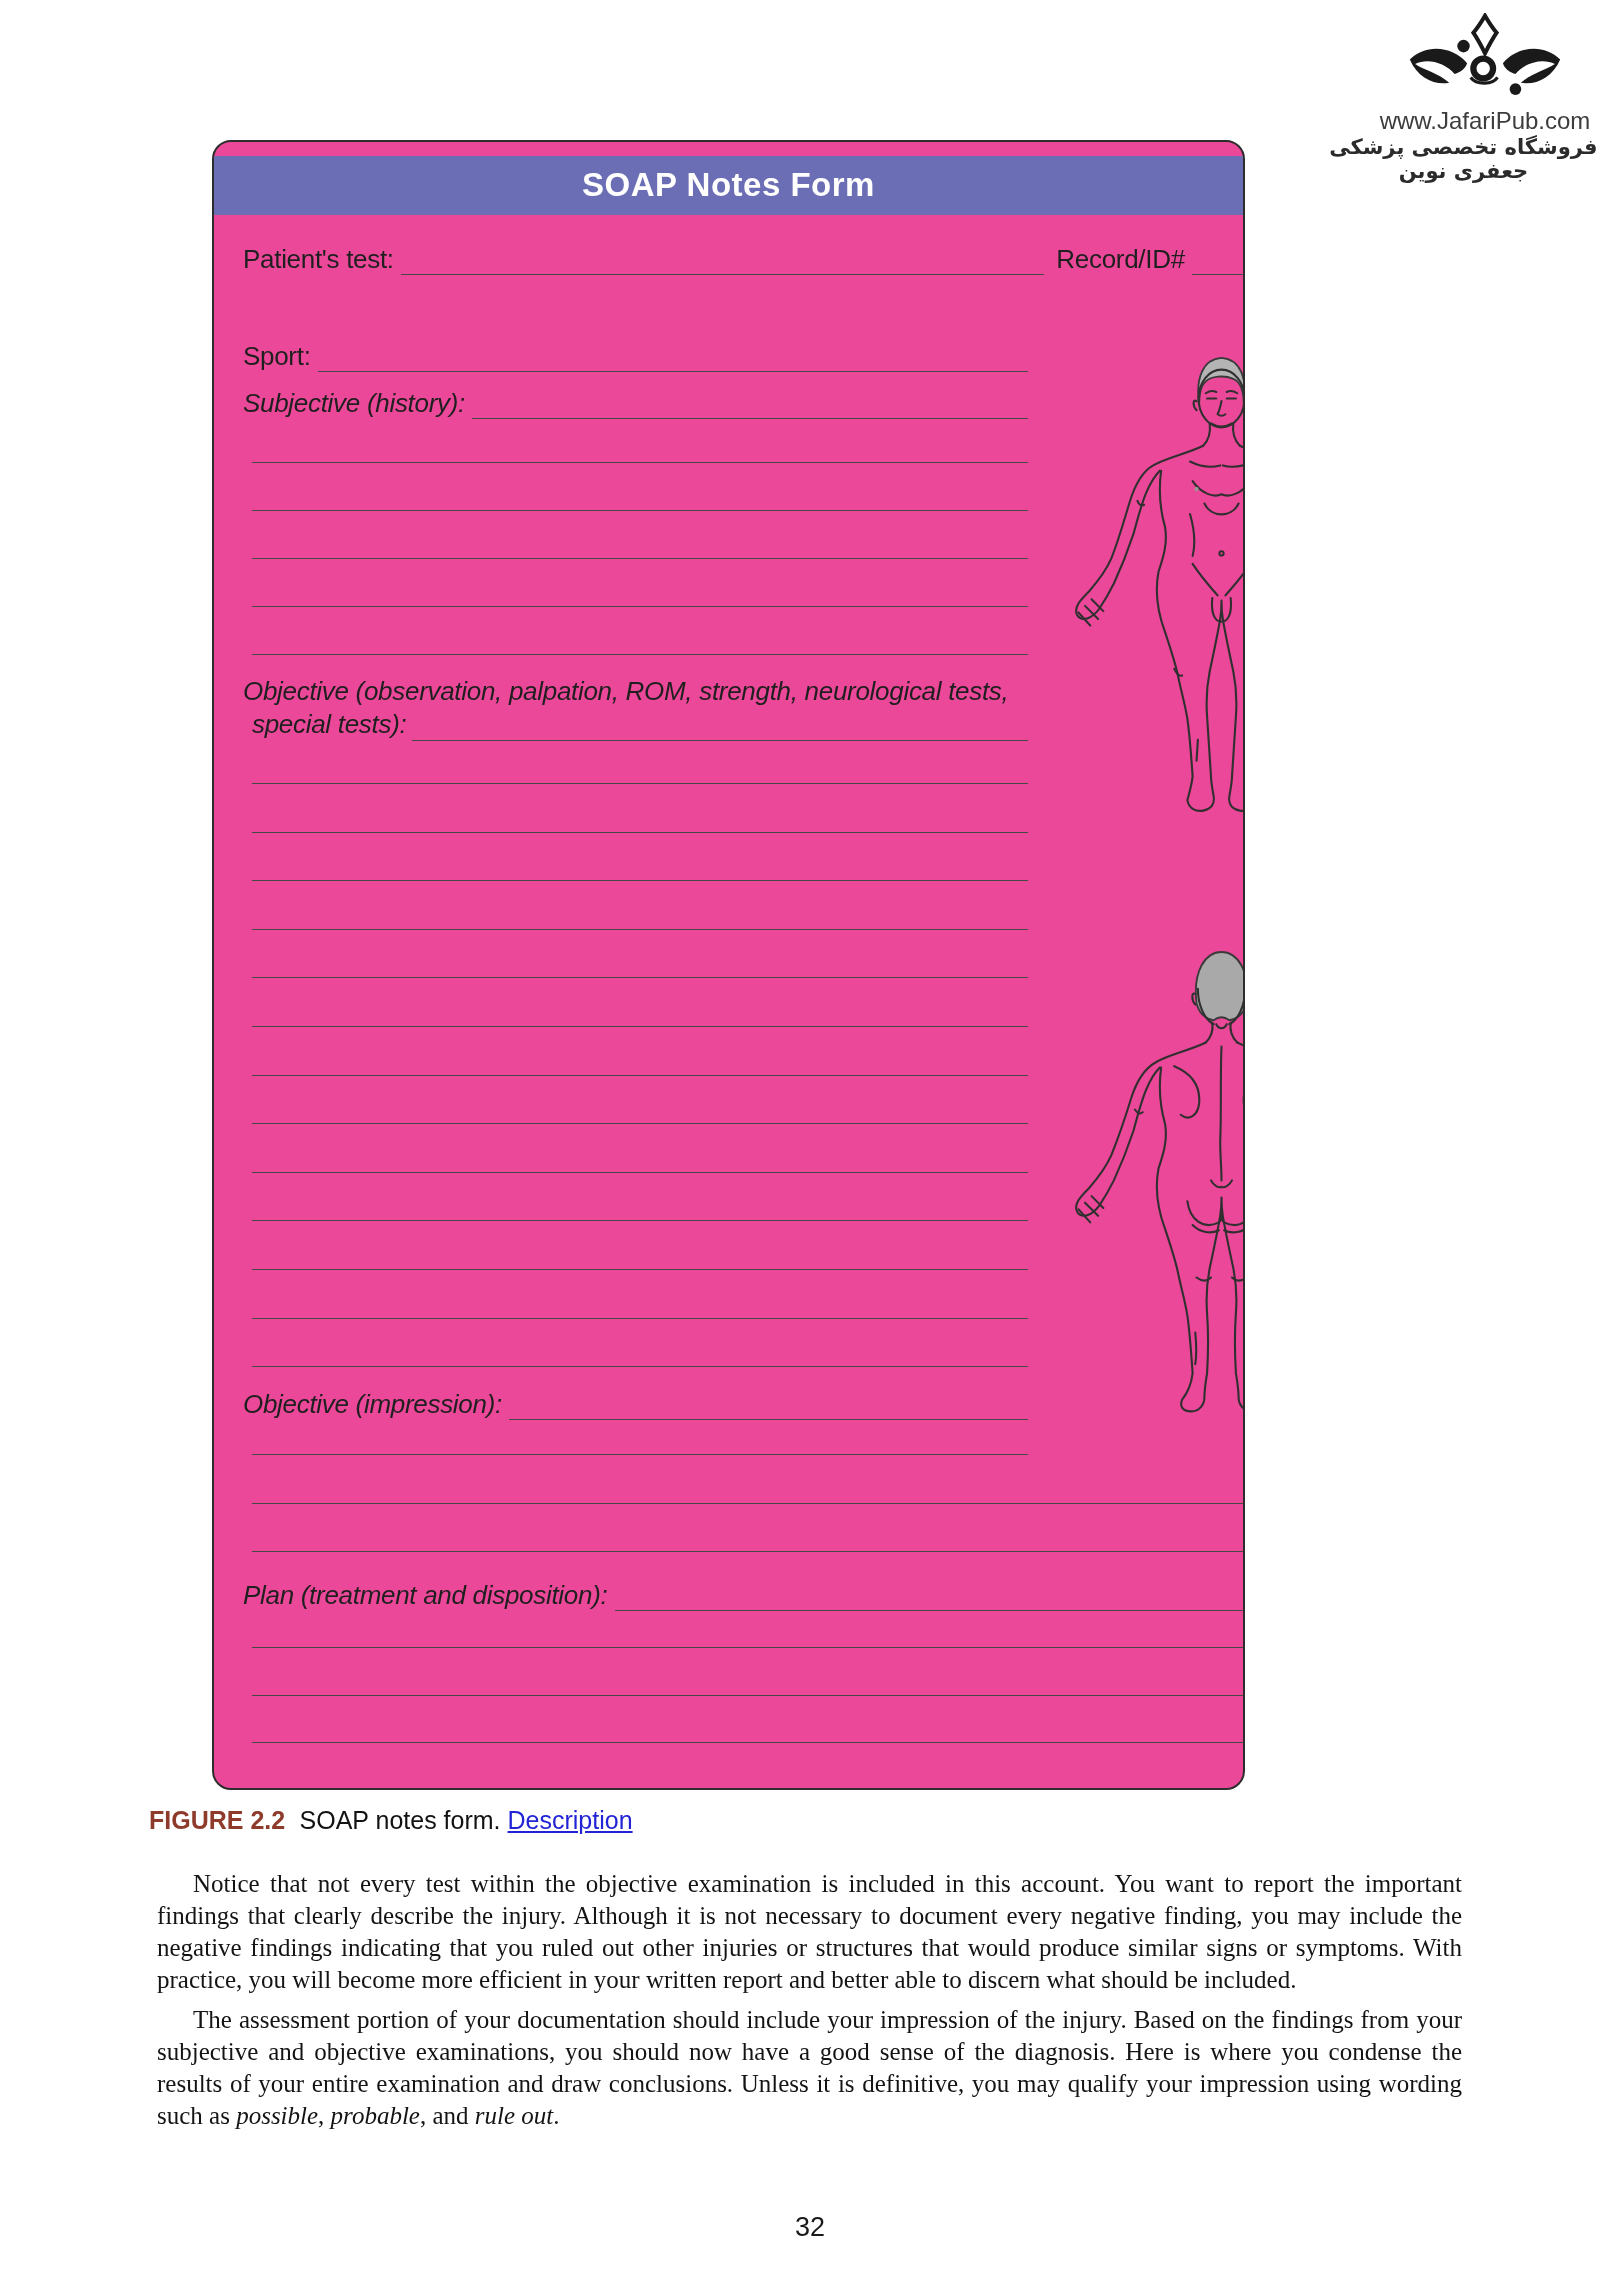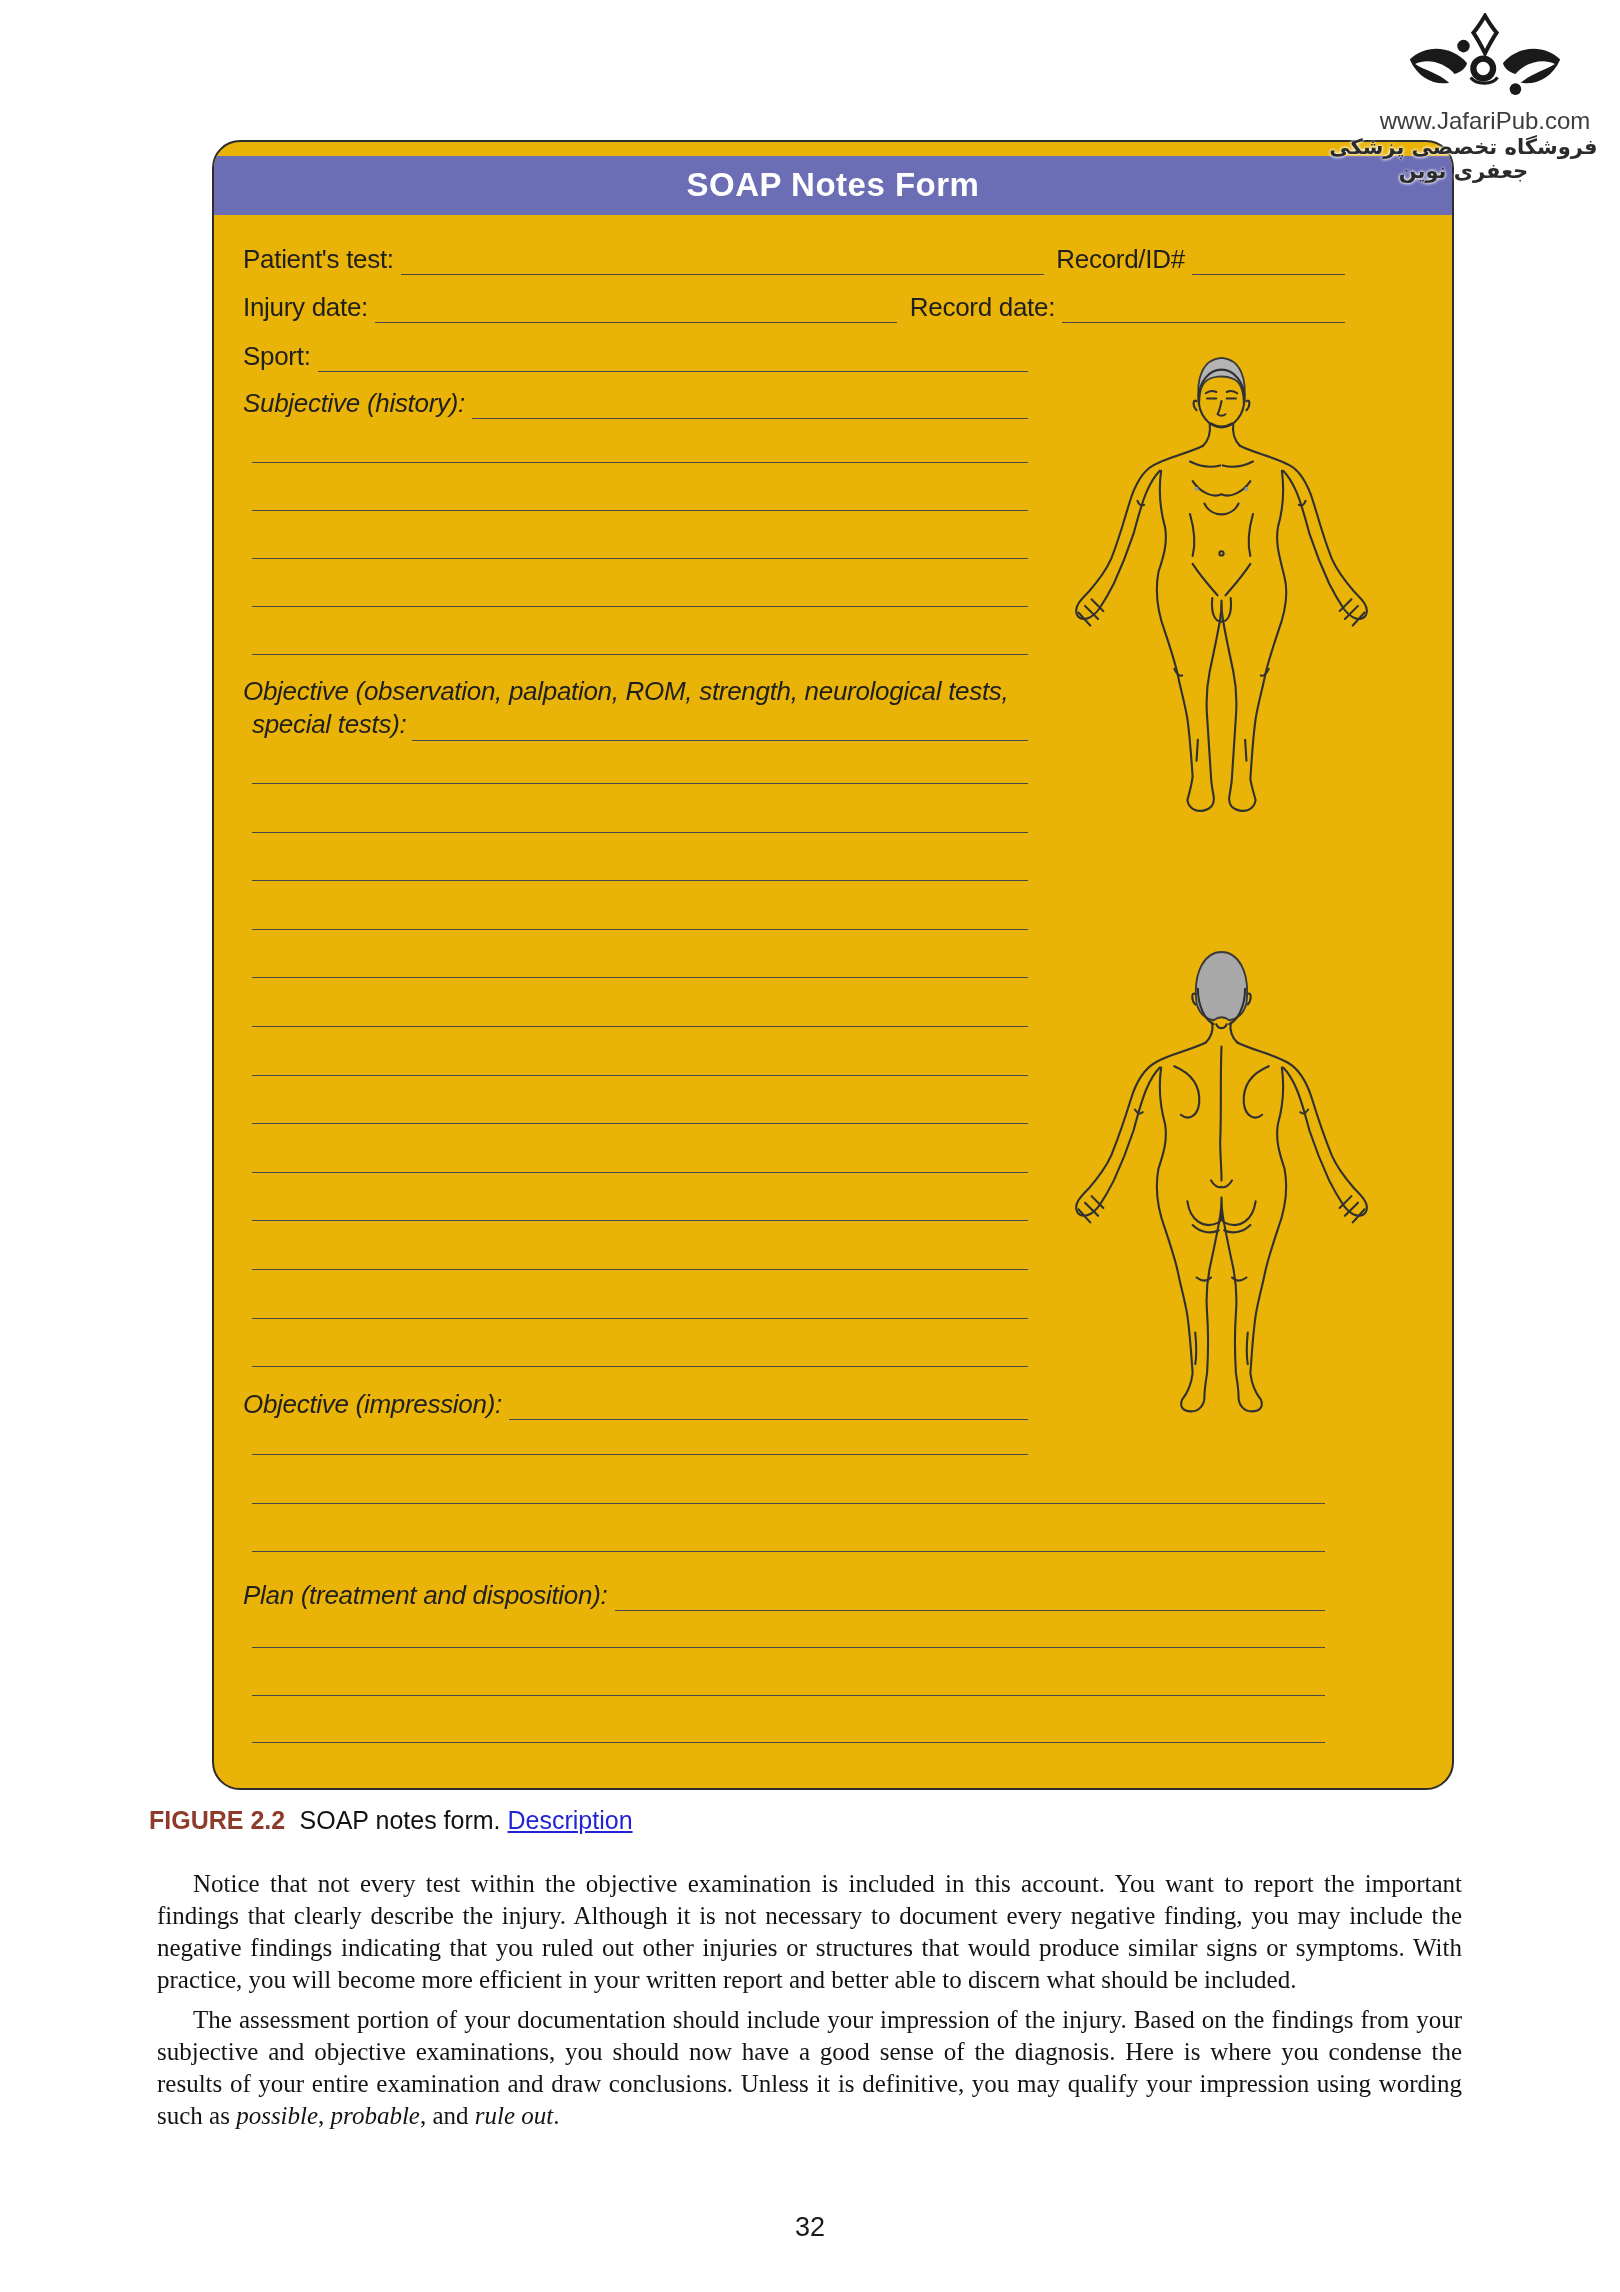--- a/index.html
+++ b/index.html
@@ -9,22 +9,22 @@
   
   .brand{position:absolute;left:1377px;top:12.6px;width:243px;height:171px;}
   .brand svg{position:absolute;left:16px;top:0;}
   .brand-site{position:absolute;left:0px;top:94px;width:216px;text-align:center;
               font-size:24px;color:#3d3d3d;letter-spacing:0px;}
   .brand-fa{position:absolute;right:3.6px;top:135px;width:306px;text-align:center;direction:rtl;
             font-family:"DejaVu Sans",sans-serif;font-weight:bold;font-size:21px;color:#2b2b2b;
             text-shadow:0 0 3.6px #fff,0 0 3.6px #fff;z-index:5;}
 
   
-  .form{position:absolute;left:212px;top:140px;width:1242px;height:1650px;background:#eab308;
-        border:2.7px solid #2d2d2d;border-radius:28px;overflow:hidden;box-sizing:border-box;z-index:2;}
+  .form{position:absolute;left:212px;top:140px;width:1033px;height:1650px;background:#ec4899;
+        border:2.7px solid #2d2d2d;border-radius:19px;overflow:hidden;box-sizing:border-box;z-index:2;}
   .form-header{position:absolute;left:0;right:0;top:13.5px;height:59px;background:#6b6db5;
                display:flex;align-items:center;justify-content:center;}
   .form-header span{color:#ffffff;font-weight:bold;font-size:33px;letter-spacing:0.5px;}
 
   .frow{position:absolute;display:flex;align-items:flex-end;font-size:26px;color:#1f1f1f;
         letter-spacing:-0.3px;white-space:nowrap;}
   .frow .lbl{padding-right:7.2px;}
   .frow .lbl2{padding:0 7.2px 0 12.6px;}
   .frow .it{font-style:italic;}
   .fline{border-bottom:1.8px solid #474747;height:31px;}
@@ -86,26 +86,20 @@
       <span>SOAP Notes Form</span>
     </div>
 
     <div class="frow" style="left:29px;top:101px;width:1102px;">
       <span class="lbl">Patient's test:</span>
       <span class="fline grow"></span>
       <span class="lbl2">Record/ID#</span>
       <span class="fline" style="width:153px;"></span>
     </div>
 
-    <div class="frow" style="left:29px;top:149px;width:1102px;">
-      <span class="lbl">Injury date:</span>
-      <span class="fline" style="width:522px;"></span>
-      <span class="lbl2">Record date:</span>
-      <span class="fline grow"></span>
-    </div>
 
     <div class="frow" style="left:29px;top:198px;width:785px;">
       <span class="lbl">Sport:</span>
       <span class="fline grow"></span>
     </div>
 
     <div class="frow" style="left:29px;top:245px;width:785px;">
       <span class="lbl it">Subjective (history):</span>
       <span class="fline grow"></span>
     </div>

